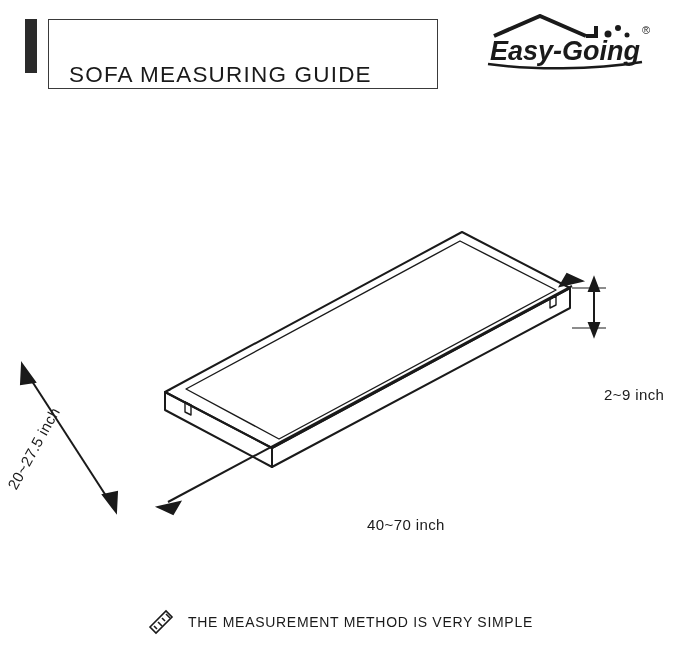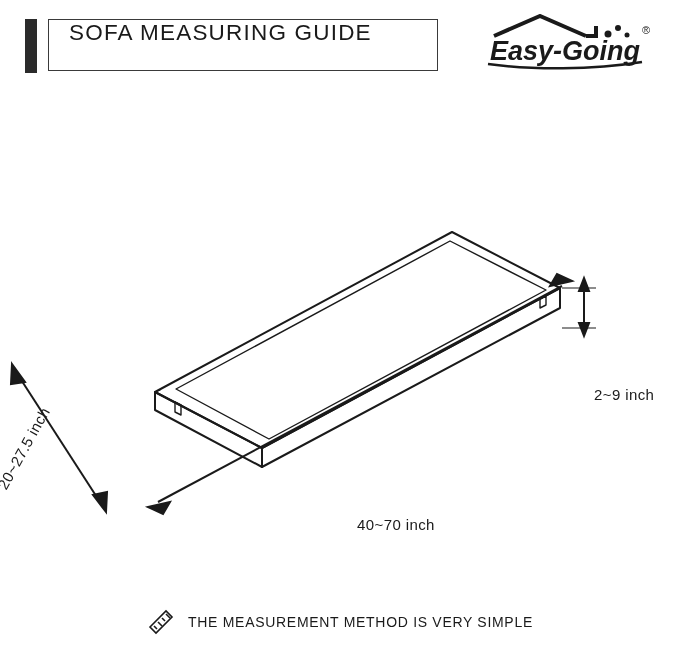--- a/index.html
+++ b/index.html
@@ -30,25 +30,25 @@
     top: 19px;
     width: 12px;
     height: 54px;
     background: #2b2b2b;
   }
   .title-box {
     position: absolute;
     left: 48px;
     top: 19px;
     width: 390px;
-    height: 52px;
+    height: 70px;
     border: 1.5px solid #3a3a3a;
     box-sizing: border-box;
     display: flex;
-    align-items: flex-start;
+    align-items: flex-end;
   }
   .title-text {
     font-size: 22.5px;
     letter-spacing: 1.2px;
     color: #1a1a1a;
     padding-left: 20px;
     white-space: nowrap;
     font-weight: 400;
   }
 
@@ -58,21 +58,21 @@
     right: 22px;
     top: 14px;
     width: 175px;
     height: 56px;
   }
   .logo svg { display: block; }
 
   
   .diagram {
     position: absolute;
-    left: 0;
+    left: 10px;
     top: 92px;
     width: 566px;
     height: 490px;
   }
   .diagram svg { display: block; }
 
   .dim-label {
     position: absolute;
     font-size: 15px;
     color: #1a1a1a;

